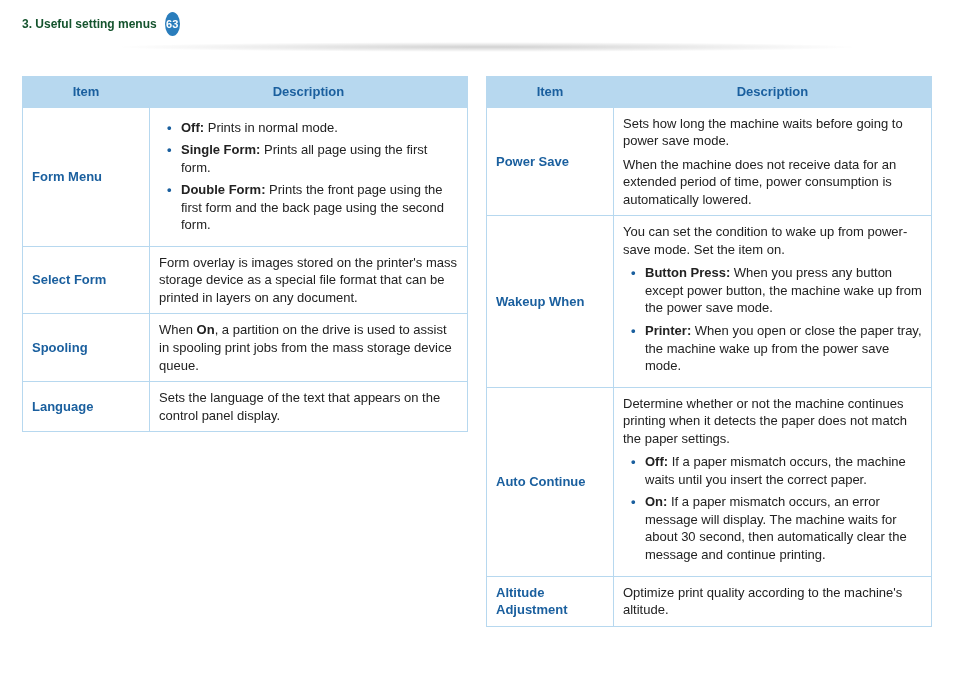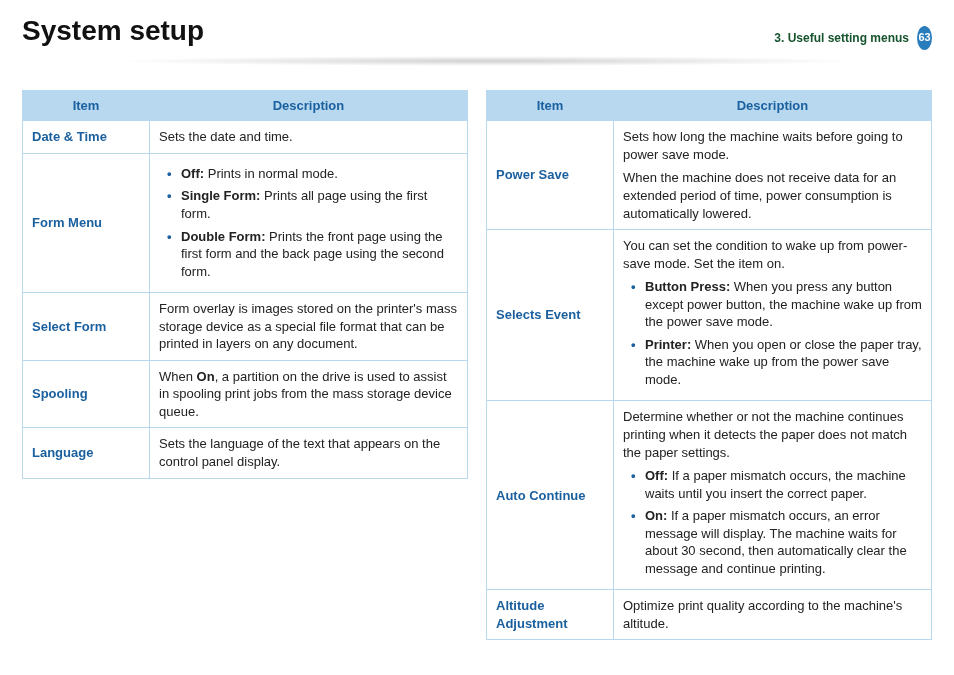--- a/index.html
+++ b/index.html
@@ -106,42 +106,37 @@
   }
   b { font-weight: 700; }
   .intro { margin-bottom: 6px; }
 </style>
 </head>
 <body>
 
 <div class="page">
 
   <div class="header">
-    <div class="title">System setup</div>
     <div class="crumb">
       <span class="crumb-text">3.  Useful setting menus</span>
       <span class="page-badge">63</span>
     </div>
   </div>
   <div class="shadow-bar"></div>
 
   <div class="columns">
 
     <div class="col">
       <table>
         <tbody>
             <tr>
           <th>Item</th>
           <th>Description</th>
         </tr>
         <tr>
-          <td class="item">Date &amp; Time</td>
-          <td>Sets the date and time.</td>
-        </tr>
-        <tr>
           <td class="item">Form Menu</td>
           <td>
             <ul class="bul">
               <li><b>Off:</b><span> Prints in normal mode.</span></li>
               <li><b>Single Form:</b><span> Prints all page using the first form.</span></li>
               <li><b>Double Form:</b><span> Prints the front page using the first form and the back page using the second form.</span></li>
             </ul>
           </td>
         </tr>
         <tr>
@@ -168,21 +163,21 @@
           <th>Description</th>
         </tr>
         <tr>
           <td class="item">Power Save</td>
           <td>
             <div class="intro">Sets how long the machine waits before going to power save mode.</div>
             <div>When the machine does not receive data for an extended period of time, power consumption is automatically lowered.</div>
           </td>
         </tr>
         <tr>
-          <td class="item">Selects Event</td>
+          <td class="item">Wakeup When</td>
           <td>
             <div class="intro">You can set the condition to wake up from power-save mode. Set the item on.</div>
             <ul class="bul">
               <li><b>Button Press: </b><span> When you press any button except power button, the machine wake up from the power save mode.</span></li>
               <li><b>Printer:</b><span> When you open or close the paper tray, the machine wake up from the power save mode.</span></li>
             </ul>
           </td>
         </tr>
         <tr>
           <td class="item">Auto Continue</td>

